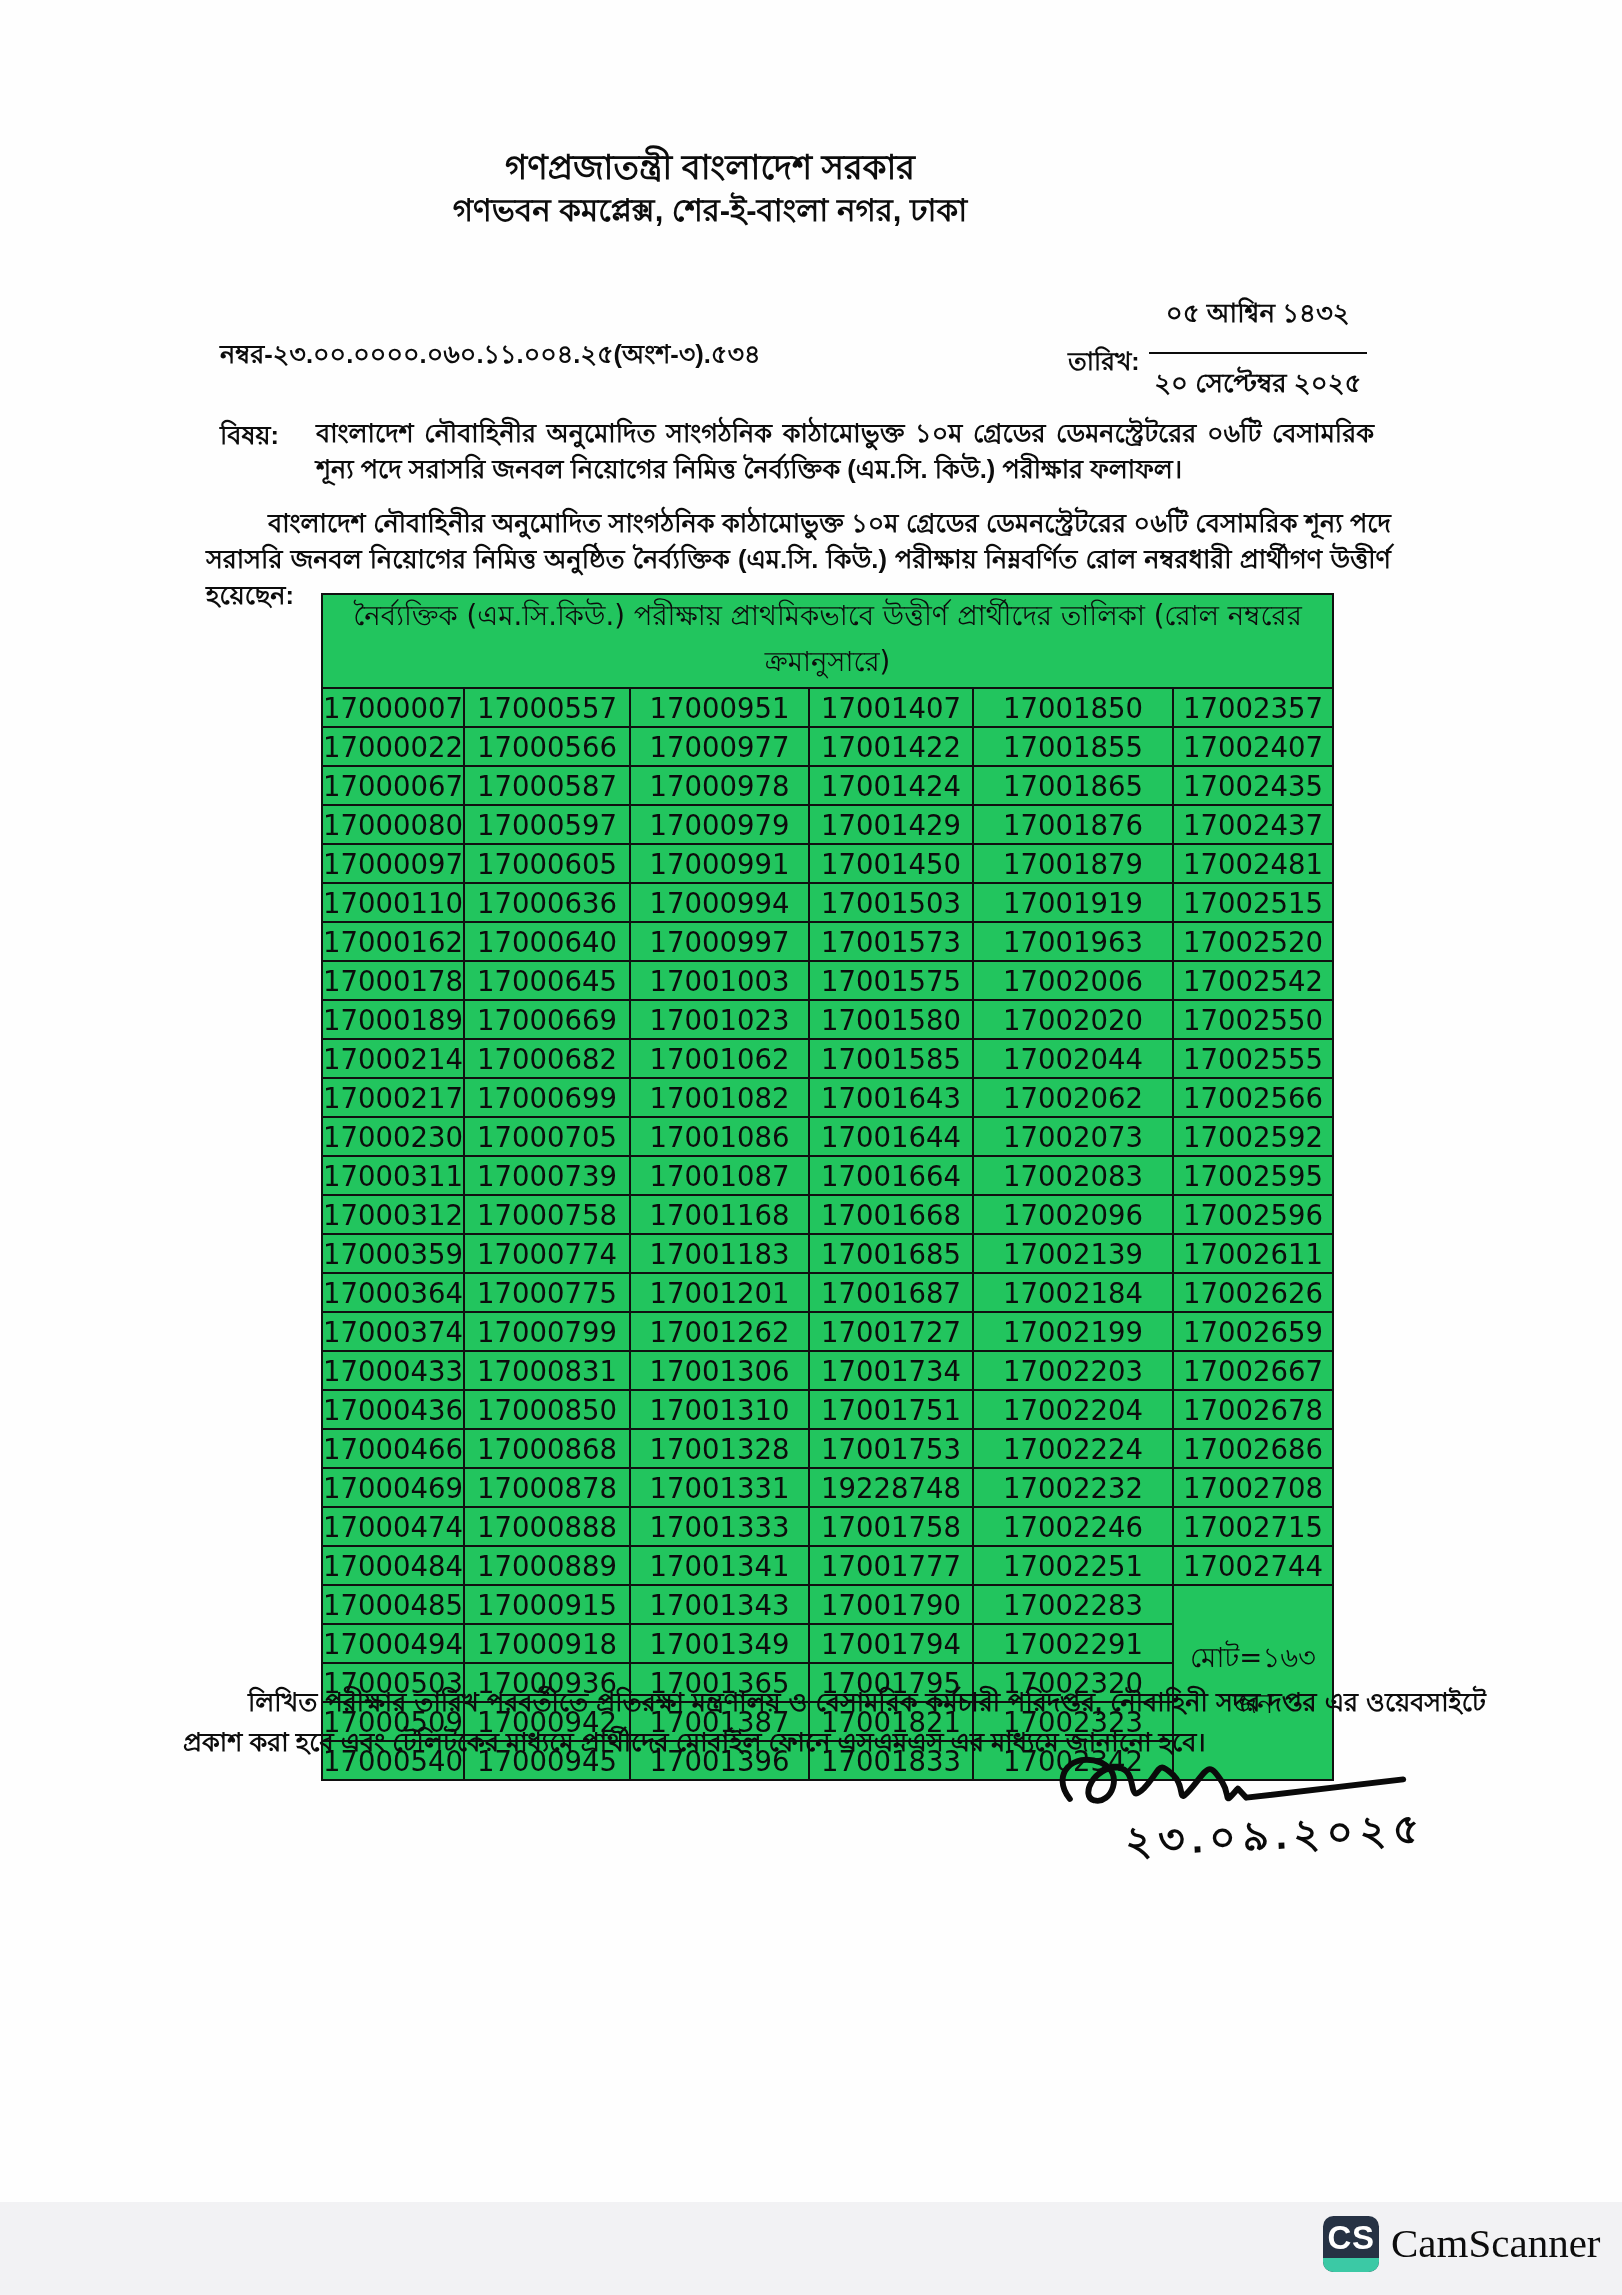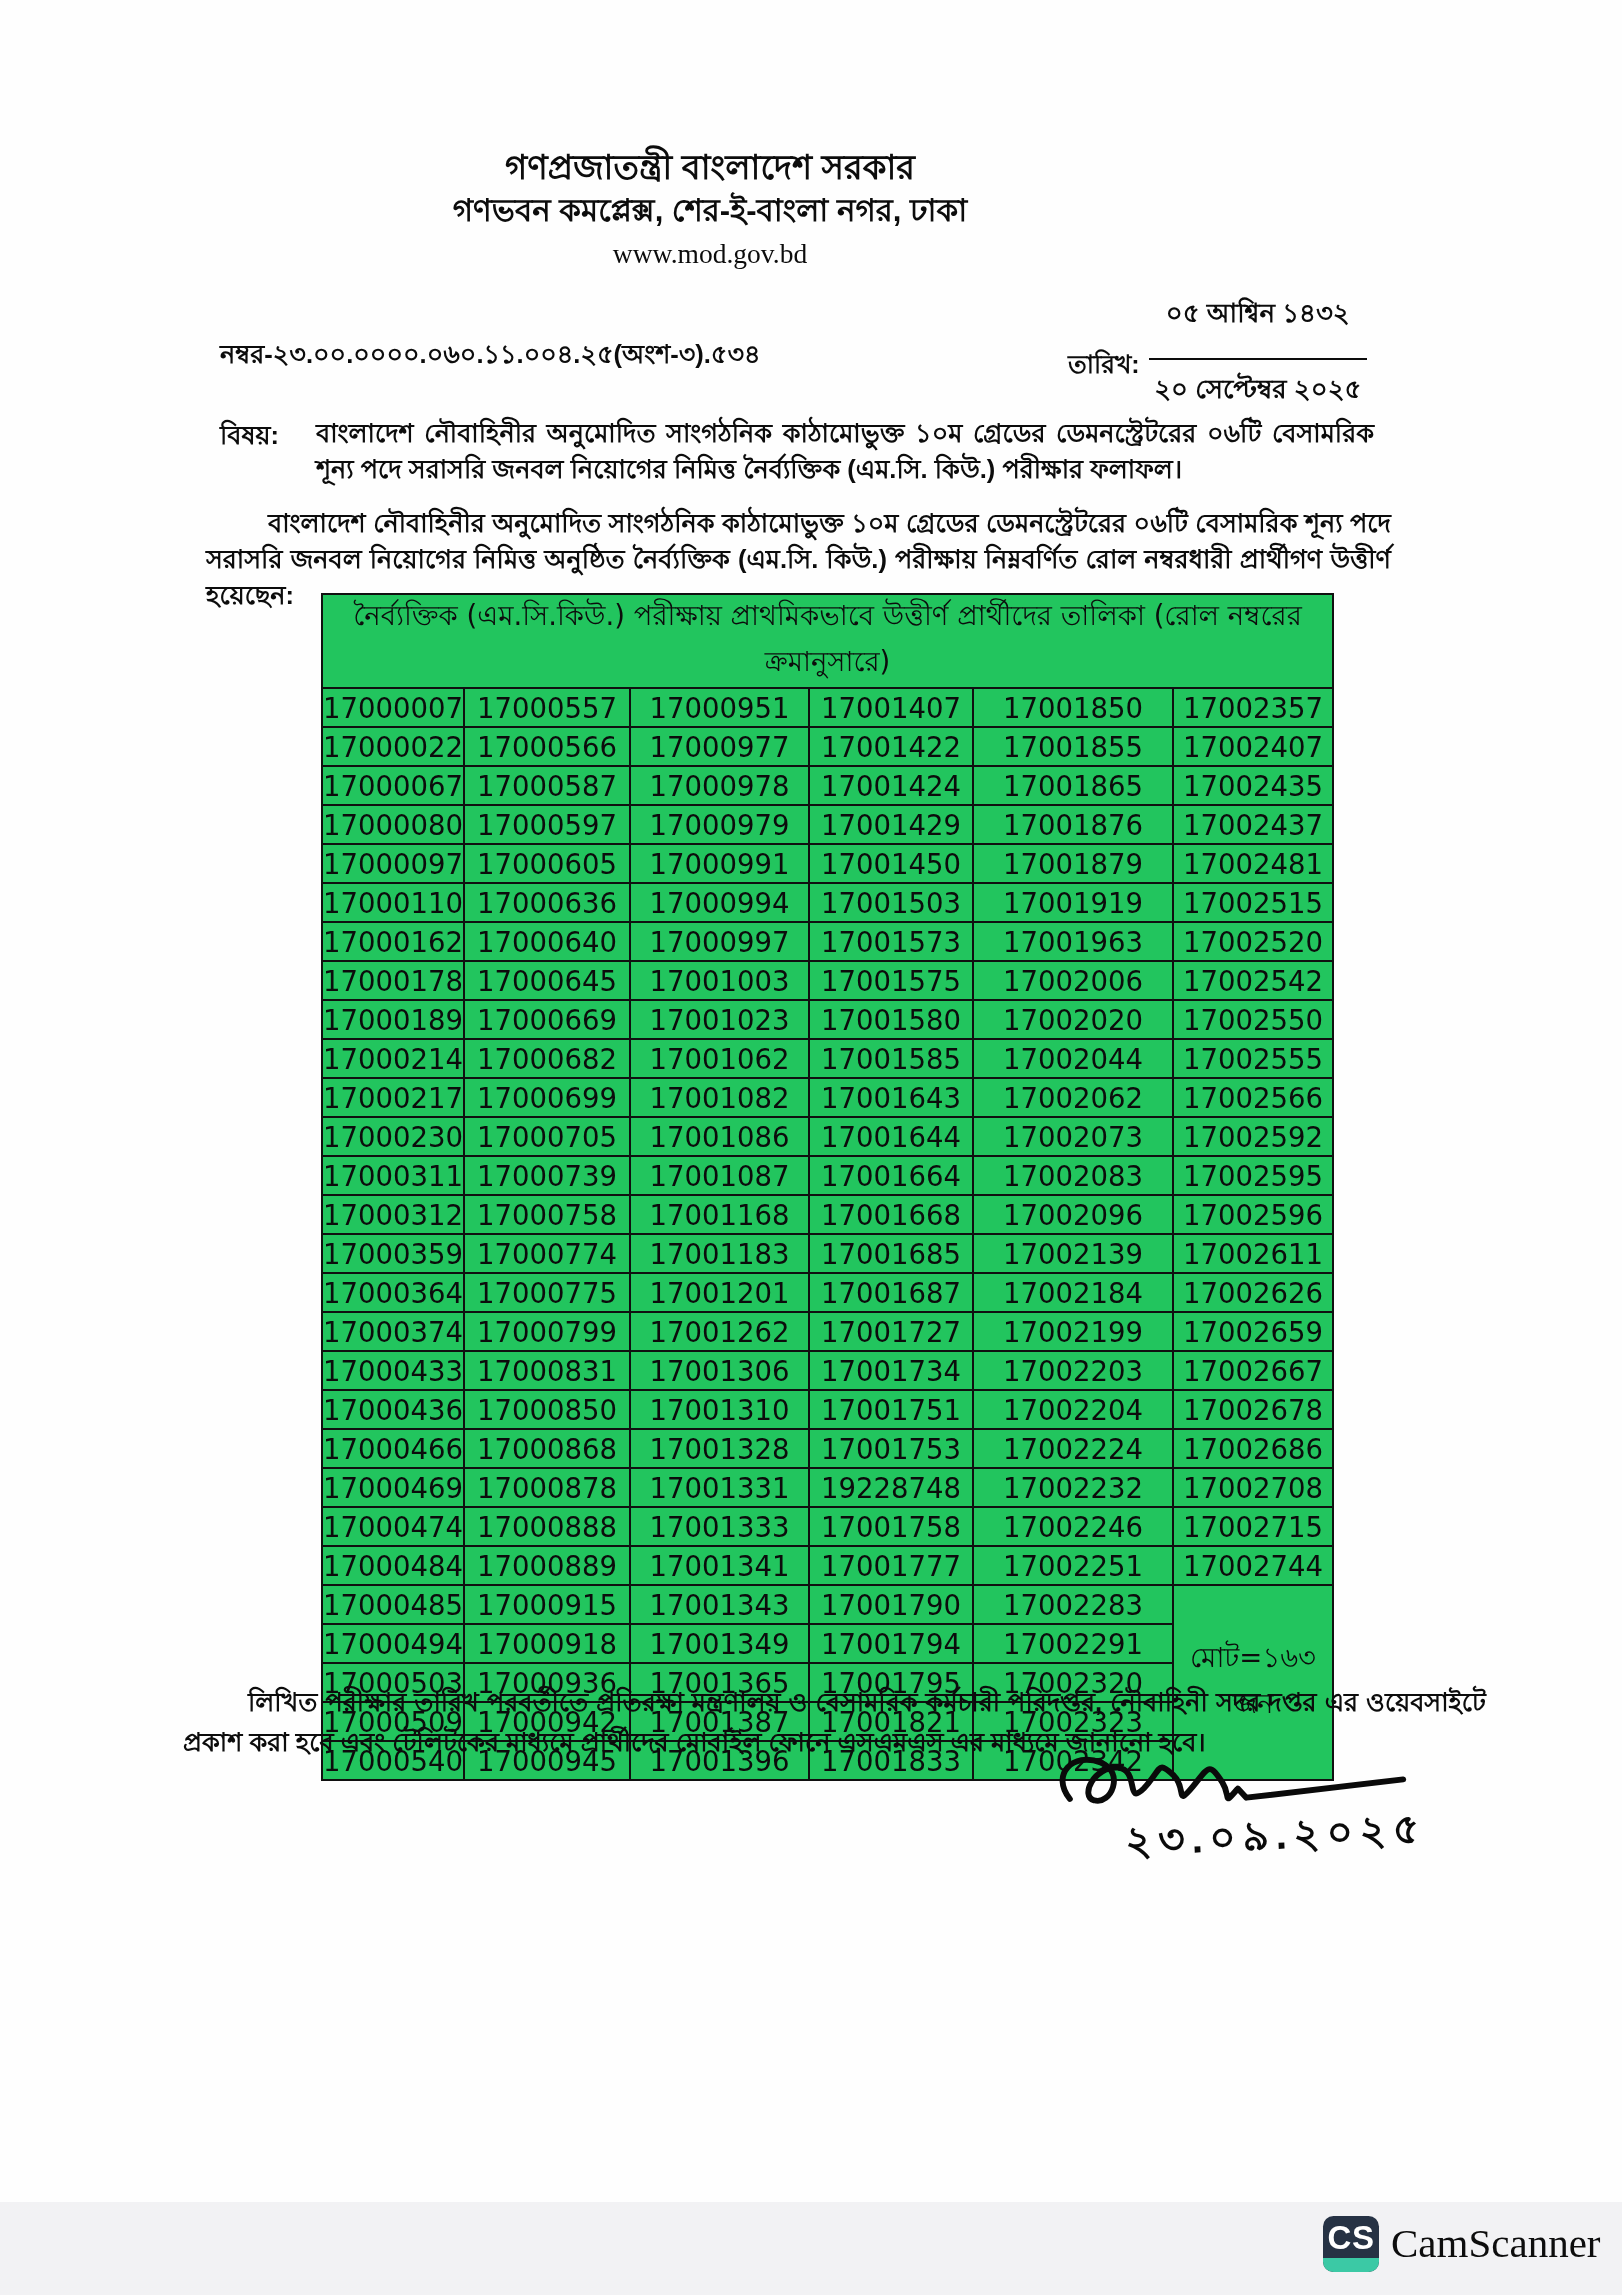--- a/index.html
+++ b/index.html
@@ -15,21 +15,21 @@
   .letterhead{position:absolute;left:0;top:149px;width:1420px;text-align:center;}
   .org-line1{font-size:34px;font-weight:700;line-height:1.1;}
   .org-line2{font-size:31px;font-weight:700;line-height:1.1;margin-top:9.2px;}
   .org-line3{font-size:31px;font-weight:700;line-height:1.1;margin-top:7.9px;}
   .website{font-size:27.5px;font-weight:400;margin-top:9.2px;font-family:"Liberation Serif","DejaVu Serif",serif;}
   
   .memo-no{position:absolute;left:220px;top:335px;font-size:25.5px;font-weight:600;}
   .date-block{position:absolute;left:1068px;top:293px;display:flex;align-items:center;}
   .date-label{font-size:25px;font-weight:700;margin-top:26px;margin-right:9.2px;}
   .date-fraction{text-align:center;}
-  .date-top{font-size:26px;font-weight:700;padding:0 17px 21px 17px;border-bottom:2.6px solid #0c0c0c;}
+  .date-top{font-size:26px;font-weight:700;padding:0 17px 15px 17px;border-bottom:2.6px solid #0c0c0c;}
   .date-bottom{font-size:26px;font-weight:700;padding-top:9px;}
   
   .subject-label{position:absolute;left:220px;top:416px;font-size:25.5px;font-weight:700;}
   .subject-text{position:absolute;left:316px;top:416px;width:1058px;font-size:25.5px;font-weight:600;line-height:1.40;text-align:justify;}
   
   .body-par{position:absolute;left:206px;top:505px;width:1185px;font-size:25.5px;font-weight:600;line-height:1.42;text-align:justify;text-indent:62px;}
   
   .tbl-wrap{position:absolute;left:321px;top:593px;}
   table.results{border-collapse:collapse;table-layout:fixed;background:#22c55e;}
   table.results td{border:2px solid #101010;text-align:center;vertical-align:middle;
@@ -56,21 +56,20 @@
   .cs-brand{position:absolute;left:1391px;top:2219px;font-size:41px;color:#0d0d0d;font-family:"Liberation Serif","DejaVu Serif",serif;}
 </style>
 </head>
 <body>
 
 <div class="page">
 
   <div class="letterhead">
     <div class="org-line1">গণপ্রজাতন্ত্রী বাংলাদেশ সরকার</div>
     <div class="org-line3">গণভবন কমপ্লেক্স, শের-ই-বাংলা নগর, ঢাকা</div>
-    <div class="website">www.mod.gov.bd</div>
   </div>
 
   <div class="memo-no">নম্বর-২৩.০০.০০০০.০৬০.১১.০০৪.২৫(অংশ-৩).৫৩৪</div>
 
   <div class="date-block">
     <span class="date-label">তারিখ:</span>
     <span class="date-fraction">
       <span class="date-top" style="display:block">০৫ আশ্বিন ১৪৩২</span>
       <span class="date-bottom" style="display:block">২০ সেপ্টেম্বর ২০২৫</span>
     </span>

